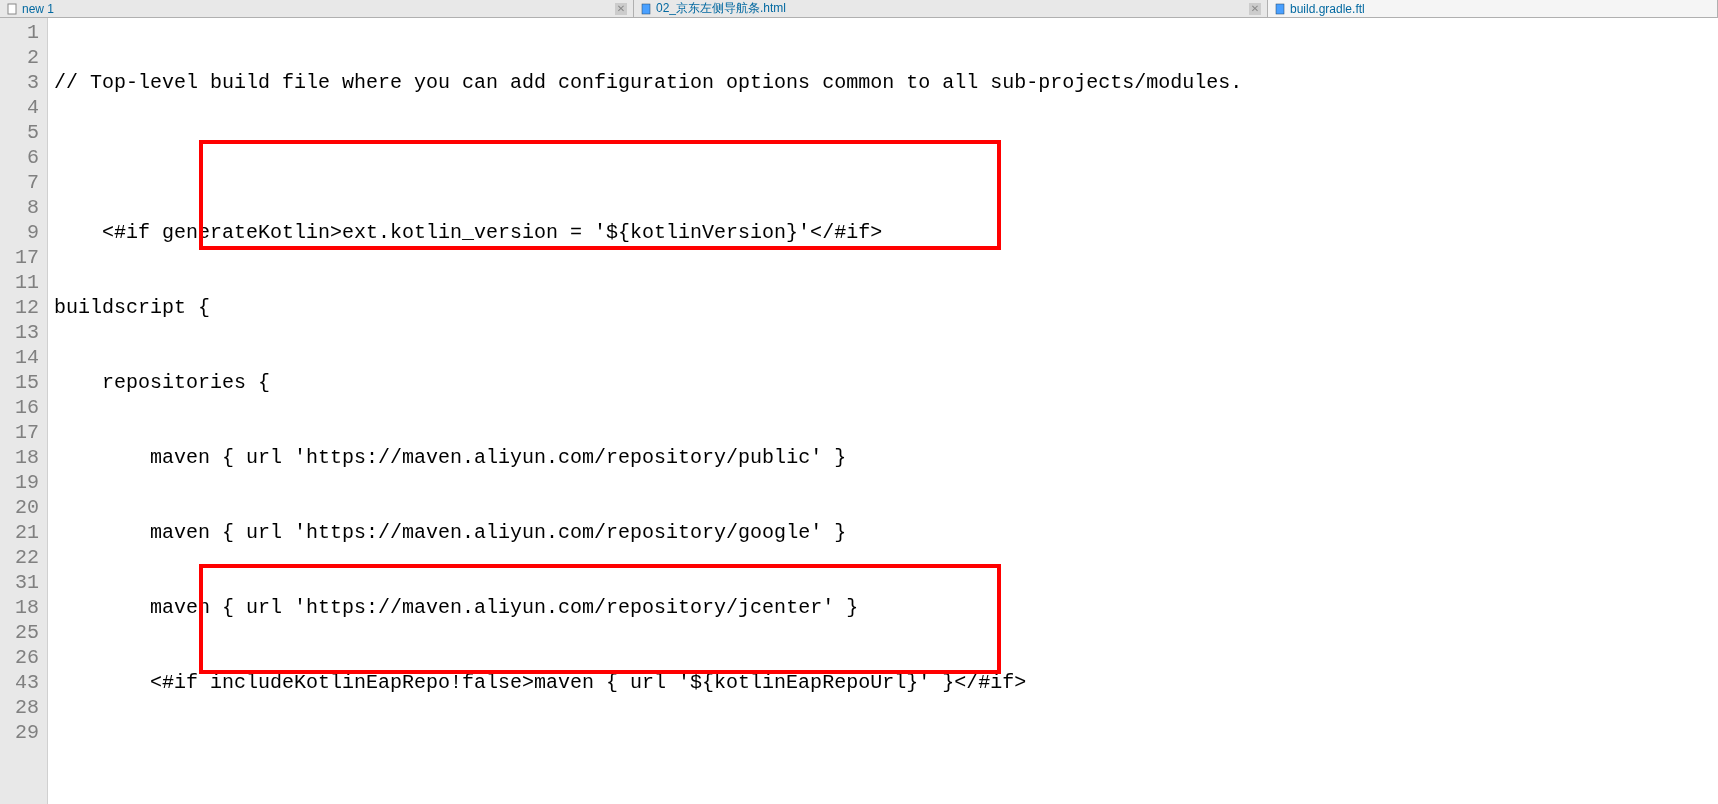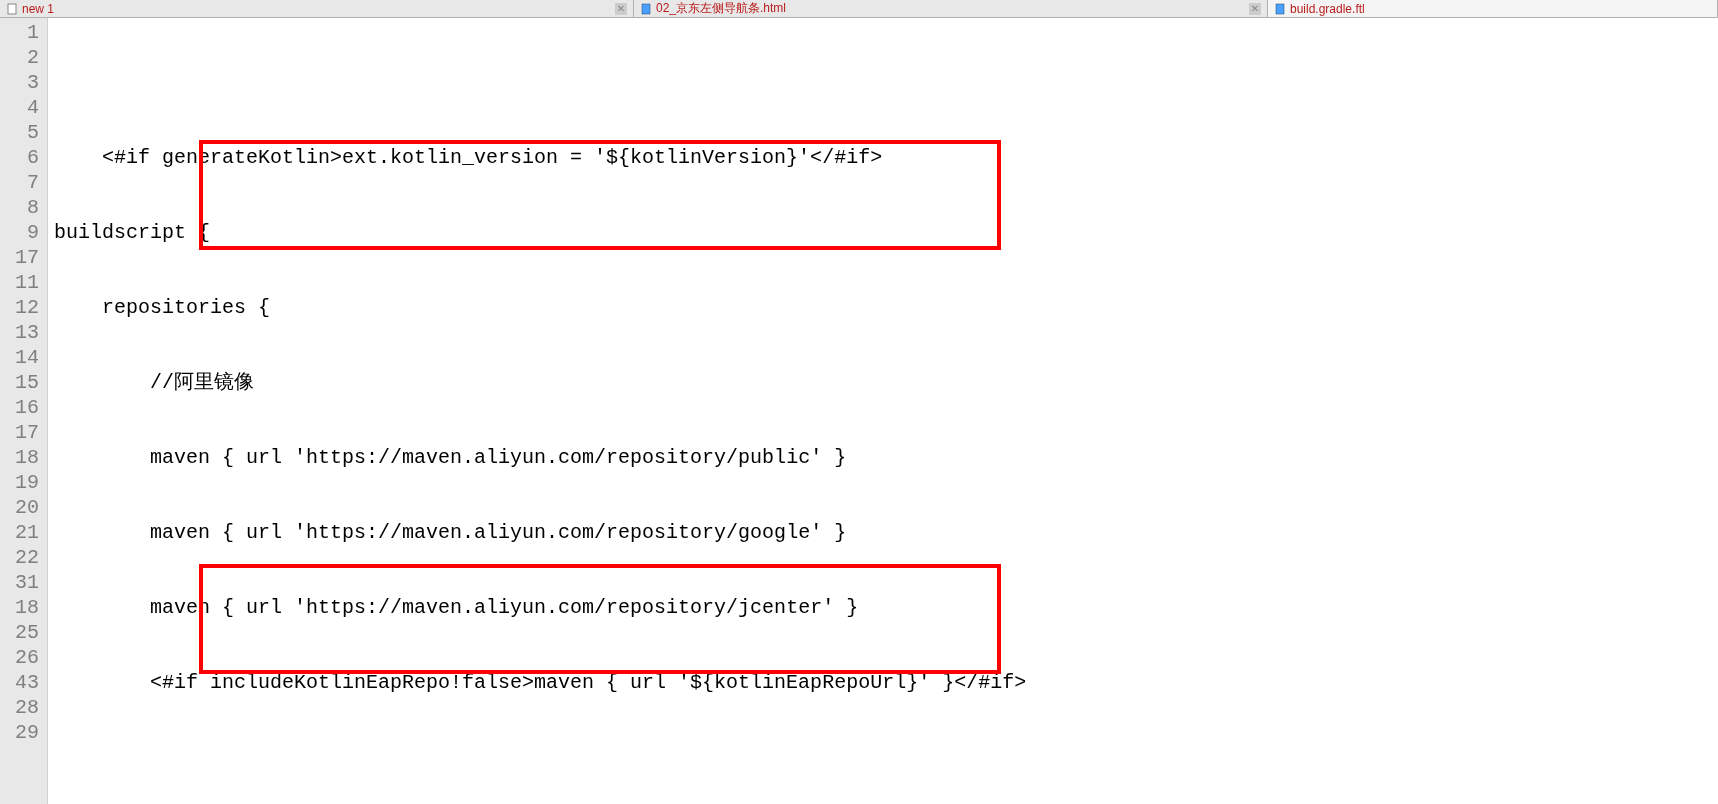--- a/index.html
+++ b/index.html
@@ -38,21 +38,21 @@
   }
   .tab-icon {
     width: 12px;
     height: 12px;
     flex-shrink: 0;
     display: inline-flex;
     align-items: center;
     justify-content: center;
   }
   .tab-label {
-    color: #b91c1c;
+    color: #0369a1;
     white-space: nowrap;
   }
   .tab-close {
     width: 12px;
     height: 12px;
     color: #888;
     font-size: 10px;
     margin-left: auto;
     flex-shrink: 0;
     display: inline-flex;
@@ -170,25 +170,25 @@
       <div>22</div>
       <div>31</div>
       <div>18</div>
       <div>25</div>
       <div>26</div>
       <div>43</div>
       <div>28</div>
       <div>29</div>
     </div>
   <div class="code-area">
+    <div class="code-line"><span>// Top-level build file where you can add configuration options common to all sub-projects/modules.</span></div>
     <div class="code-line"><span></span></div>
     <div class="code-line"><span>    &lt;#if generateKotlin&gt;ext.kotlin_version = '${kotlinVersion}'&lt;/#if&gt;</span></div>
     <div class="code-line"><span>buildscript {</span></div>
     <div class="code-line"><span>    repositories {</span></div>
-    <div class="code-line"><span>        //阿里镜像</span></div>
     <div class="code-line"><span>        maven { url '</span><span class="underline">https://maven.aliyun.com/repository/public</span><span>' }</span></div>
     <div class="code-line"><span>        maven { url '</span><span class="underline">https://maven.aliyun.com/repository/google</span><span>' }</span></div>
     <div class="code-line"><span>        maven { url '</span><span class="underline">https://maven.aliyun.com/repository/jcenter</span><span>' }</span></div>
     <div class="code-line"><span>        &lt;#if includeKotlinEapRepo!false&gt;maven { url '${kotlinEapRepoUrl}' }&lt;/#if&gt;</span></div>
     
     
     
     
     
     

